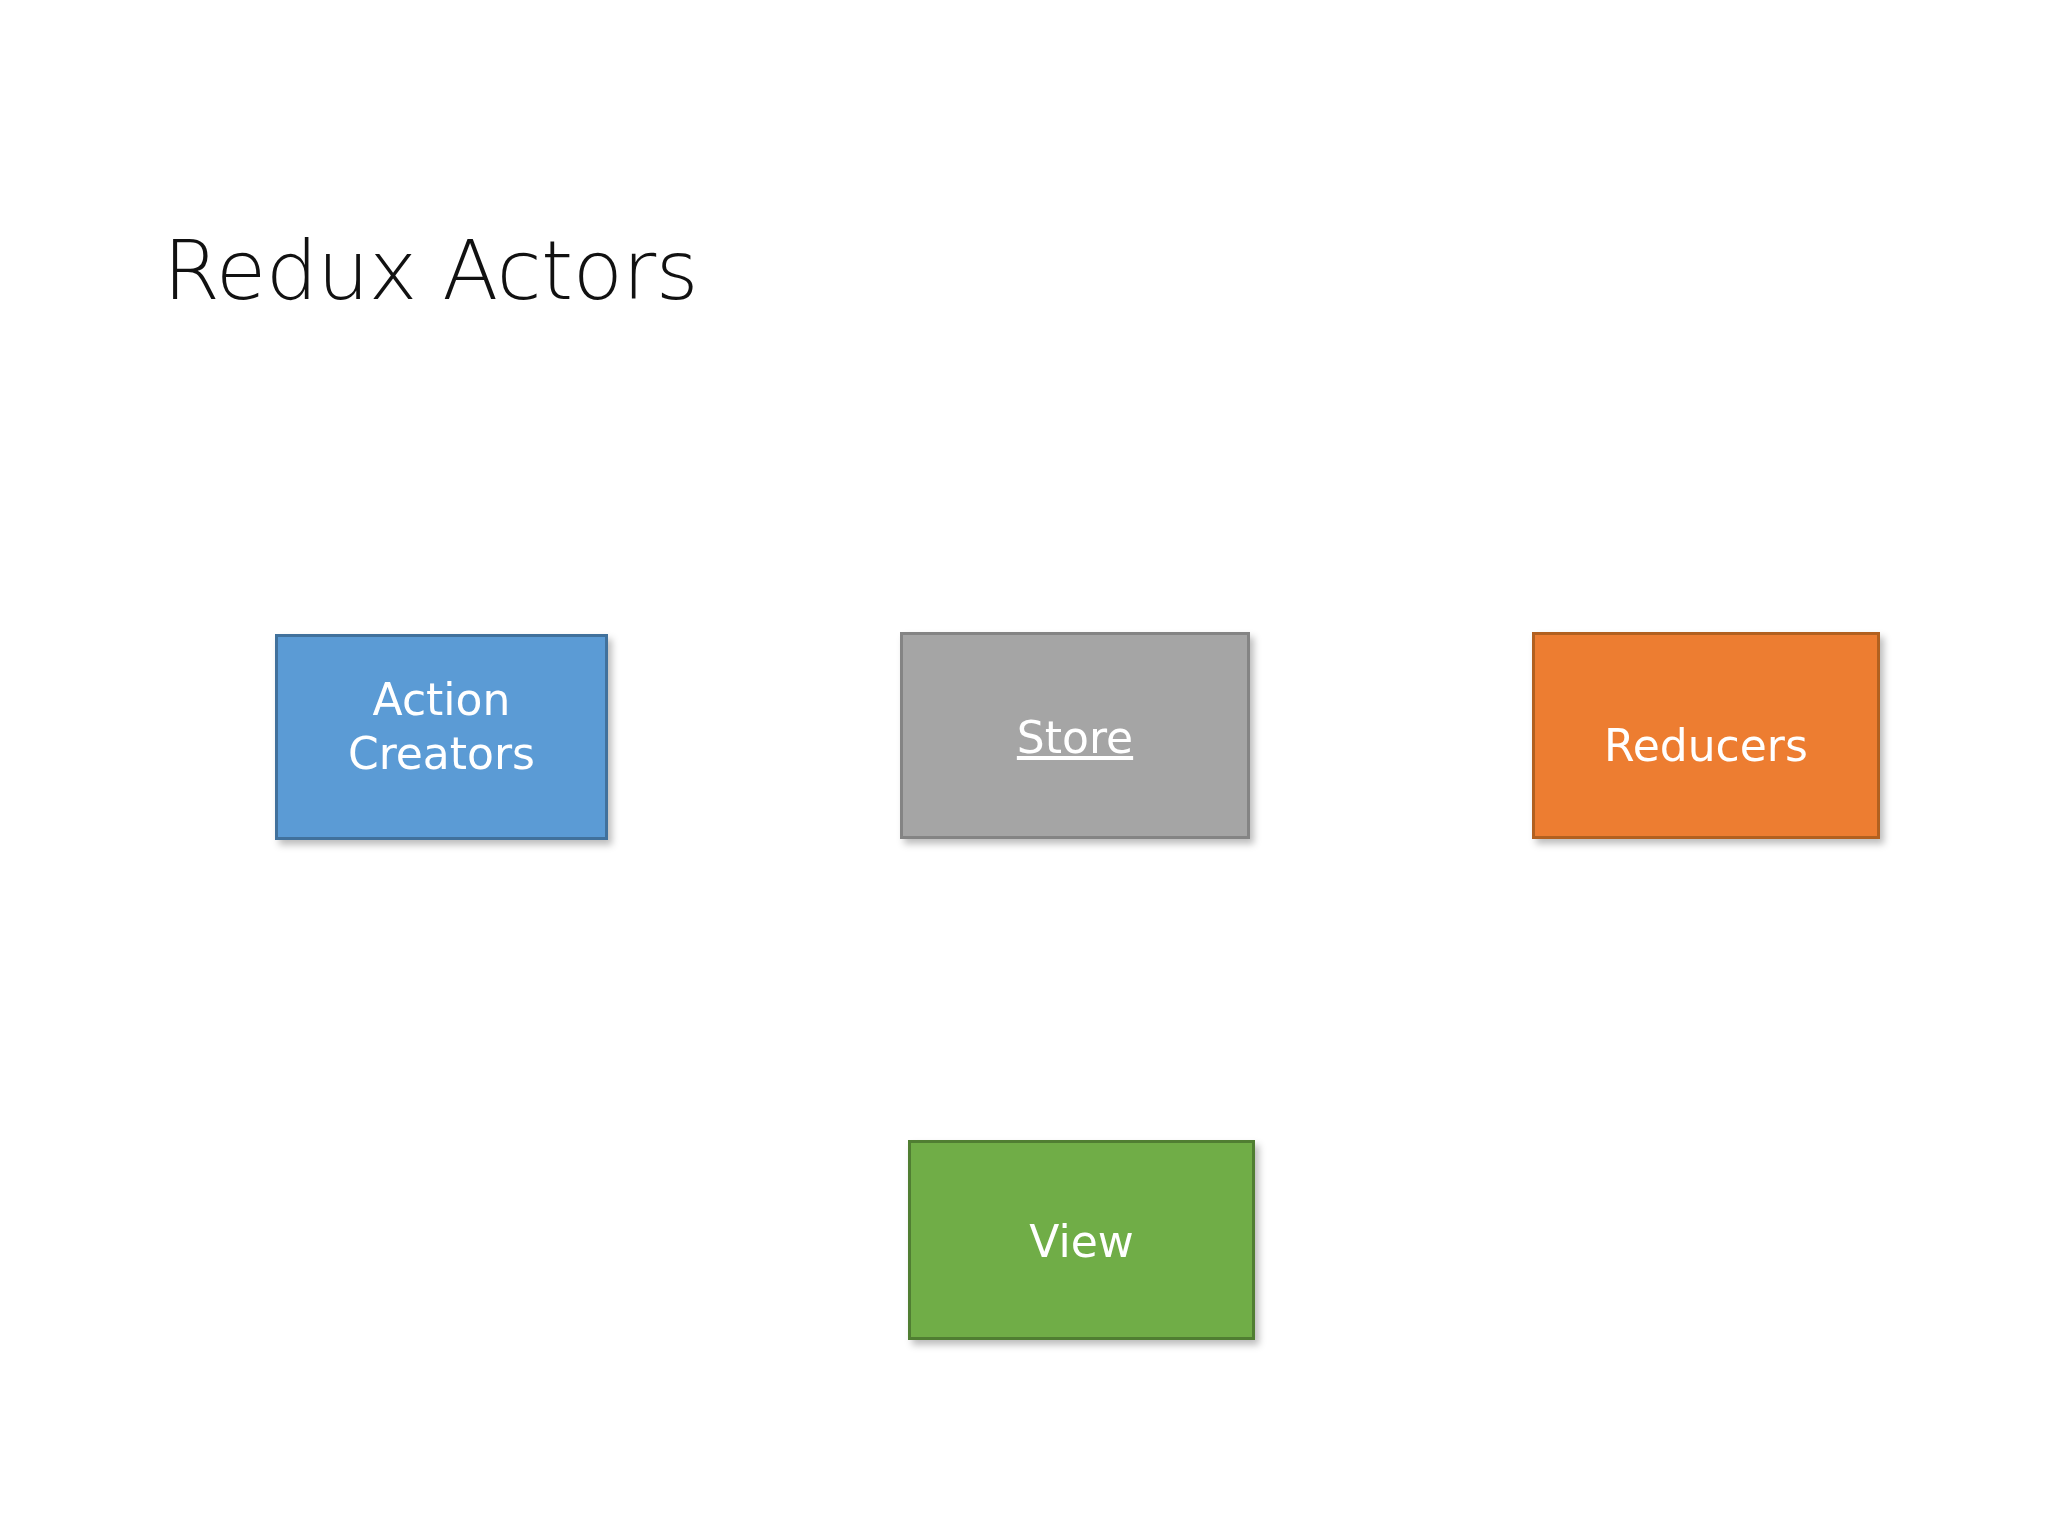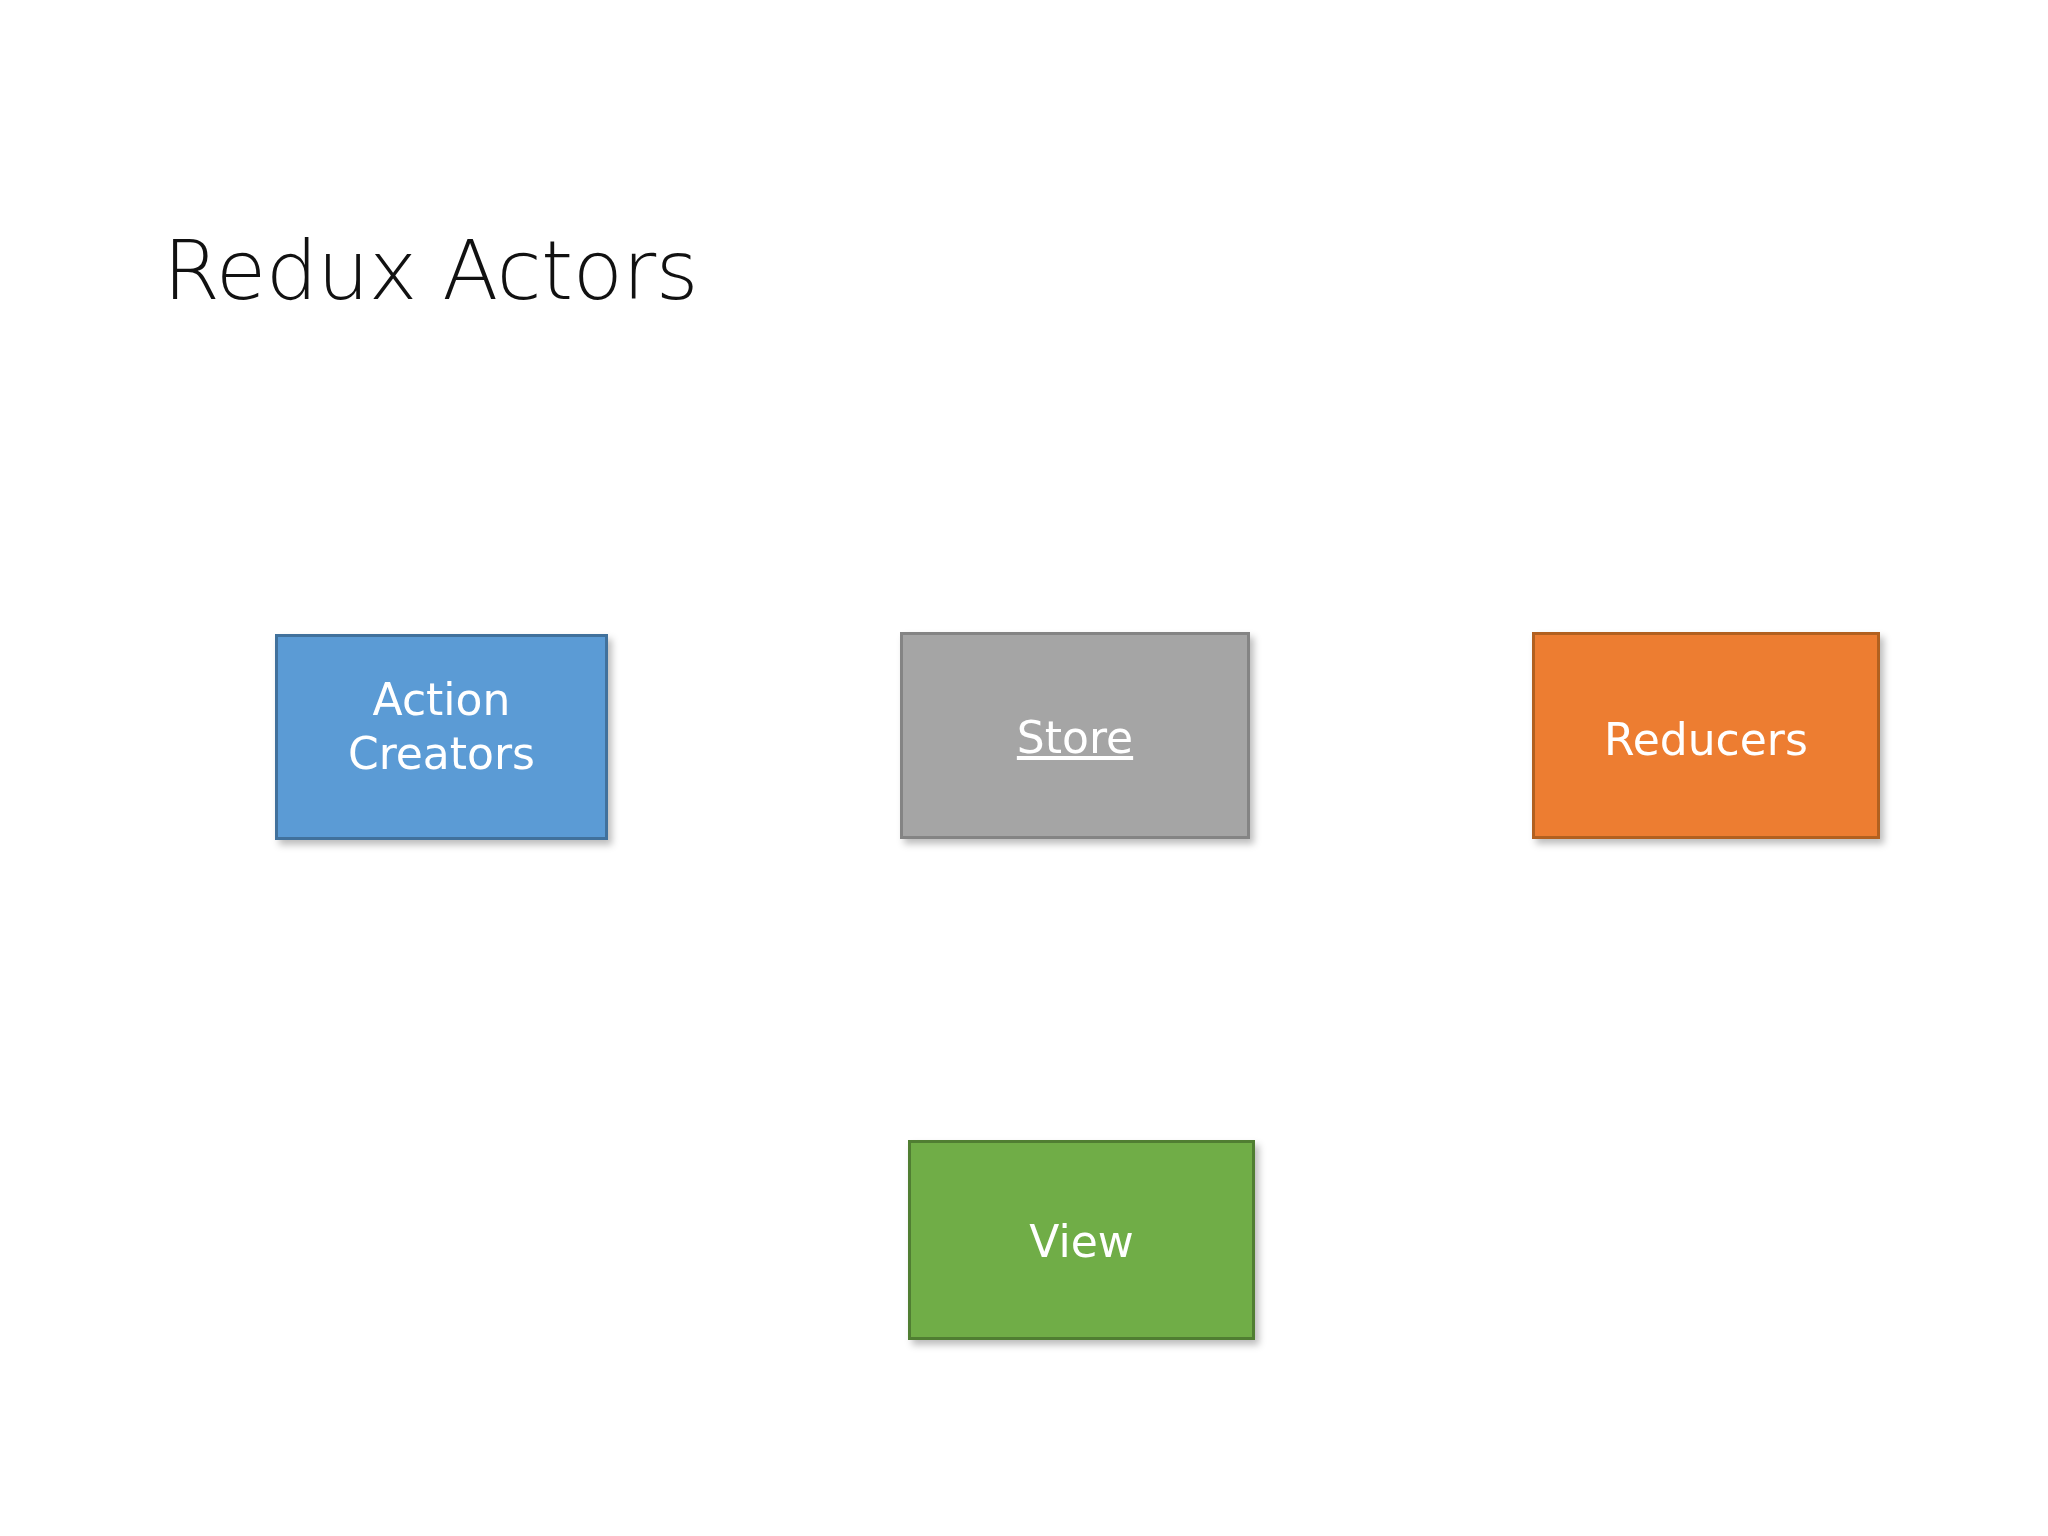--- a/index.html
+++ b/index.html
@@ -80,21 +80,21 @@
     text-decoration: underline;
   }
 
   #node-reducers {
     left: 1532px;  top: 632px;  width: 348px;  height: 207px;
     background: #ED7D31;
     border-color: #B2601F;
   }
   #node-reducers .node-label {
     position: relative;
-    top: 4px;
+    top: 10px;
   }
 
   #node-view {
     left: 908px;  top: 1140px;  width: 347px;  height: 200px;
     background: #70AD47;
     border-color: #507E32;
   }
   #node-view .node-label {
     position: relative;
     top: 2px;

